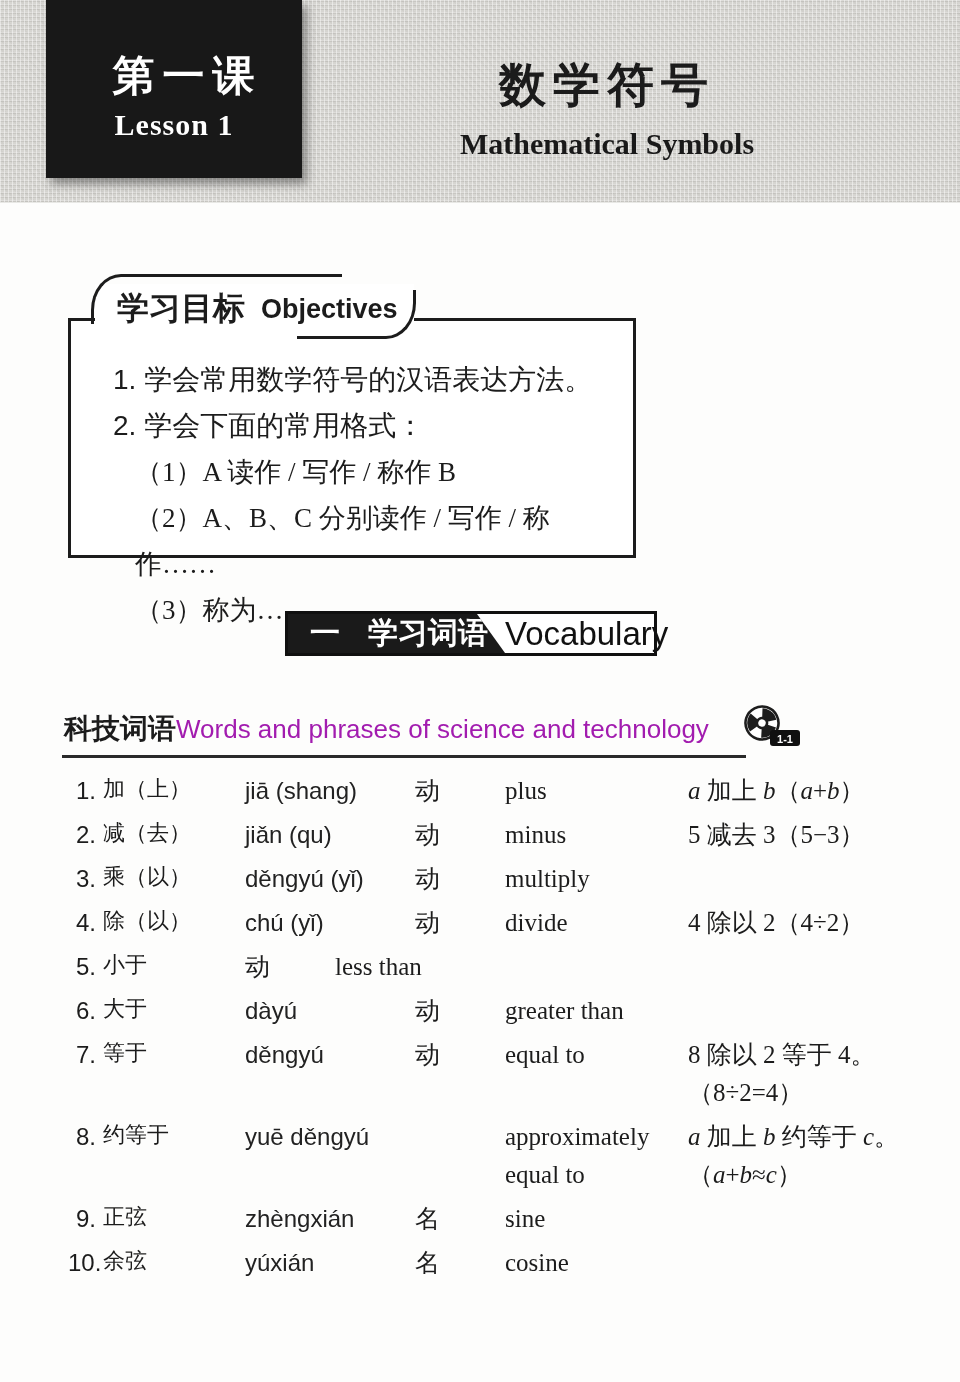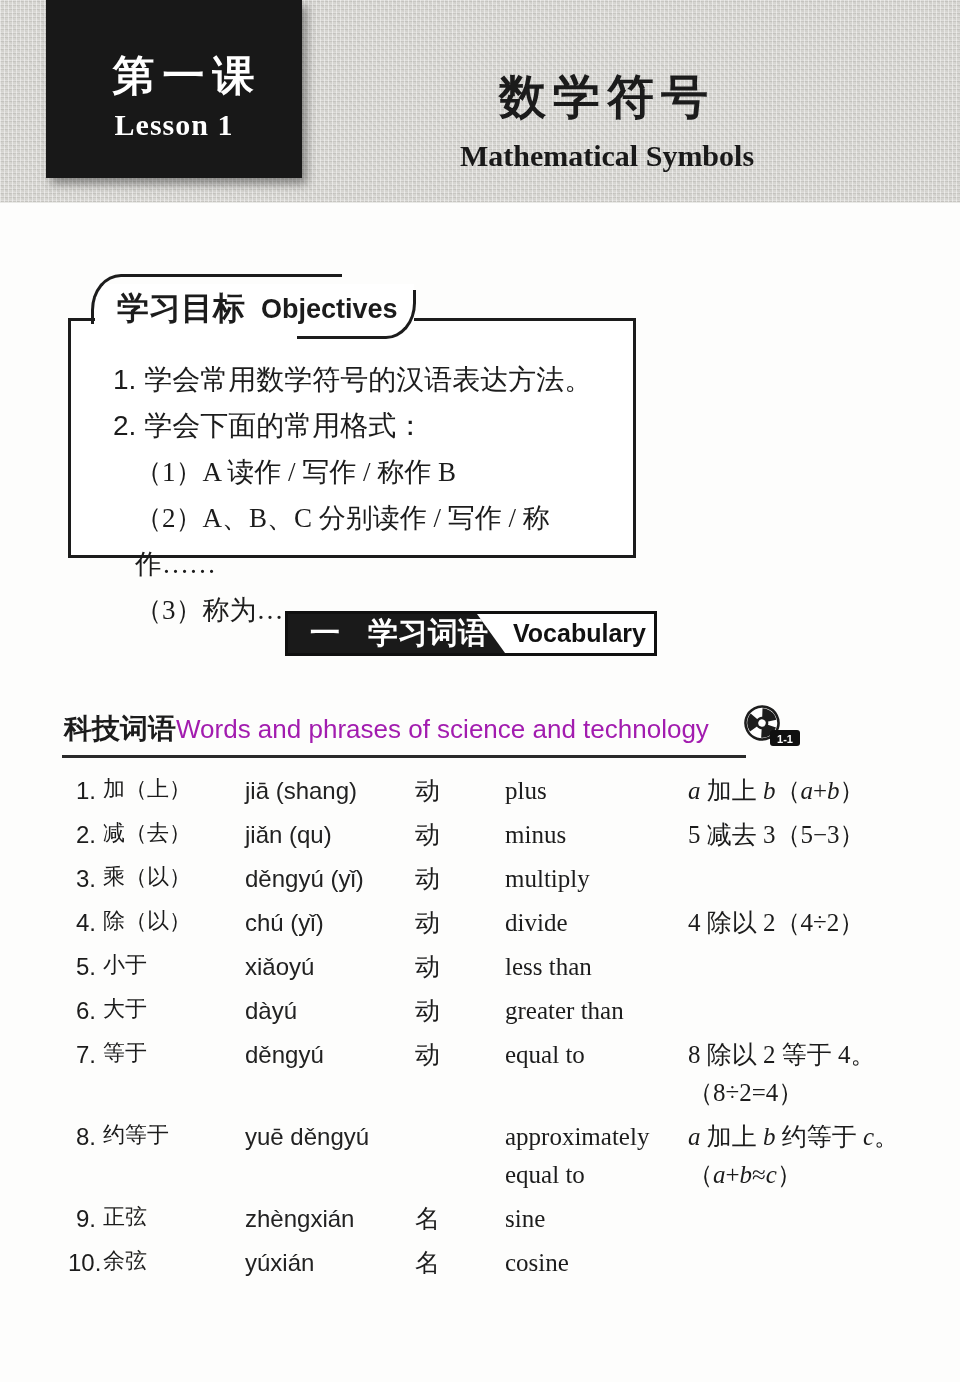--- a/index.html
+++ b/index.html
@@ -24,21 +24,21 @@
     box-shadow:5px 6px 9px rgba(0,0,0,.38);
   }
   .lesson-zh{
     margin-top:54px;font-size:42px;line-height:44px;letter-spacing:8px;
     font-family:"Liberation Sans","DejaVu Sans",sans-serif;font-weight:600;padding-left:27px;
   }
   .lesson-en{
     margin-top:10px;font-size:30px;font-weight:700;letter-spacing:1px;
     font-family:Liberation Serif, serif;
   }
-  .title-block{position:absolute;left:430px;top:54px;width:354px;text-align:center;margin-top:12px;}
+  .title-block{position:absolute;left:430px;top:54px;width:354px;text-align:center;}
   .title-zh{
     font-size:47px;font-weight:700;letter-spacing:7px;
     font-family:"Liberation Sans","DejaVu Sans",sans-serif;color:#1b1b1b;
   }
   .title-en{
     margin-top:10px;font-size:30px;font-weight:700;color:#191919;
     font-family:"Liberation Serif","DejaVu Serif",serif;
   }
   
   .obj-box{
@@ -73,21 +73,21 @@
   }
   .banner-black{
     width:217px;background:#1a1a1a;color:#fff;display:flex;align-items:center;
     clip-path:polygon(0 0,189px 0,217px 100%,0 100%);
     font-family:"Liberation Sans","DejaVu Sans",sans-serif;font-weight:700;font-size:30px;
     padding-left:22px;box-sizing:border-box;flex:0 0 auto;
   }
   .banner-num{margin-right:28px;}
   .banner-white{
     flex:1;display:flex;align-items:center;justify-content:center;
-    font-family:"Liberation Sans","DejaVu Sans",sans-serif;font-weight:700;font-size:25px;color:#111;
+    font-family:"Liberation Sans","DejaVu Sans",sans-serif;font-weight:400;font-size:33px;color:#111;
   }
   
   .vocab-head{
     position:absolute;left:64px;top:710px;display:flex;align-items:baseline;white-space:nowrap;text-align:center;
   }
   .vocab-head-zh{font-size:28px;font-weight:700;font-family:"Liberation Sans","DejaVu Sans",sans-serif;}
   .vocab-head-en{font-size:26px;font-family:"Liberation Sans","DejaVu Sans",sans-serif;color:#a21caf;}
   .vocab-underline{position:absolute;left:62px;top:755px;width:684px;border-top:3px solid #2a2a2a;}
   .audio-icon{position:absolute;left:740px;top:702px;}
   
@@ -191,21 +191,20 @@
       <div class="c-word">除（以）</div>
       <div class="c-pinyin">chú (yǐ)</div>
       <div class="c-pos">动</div>
       <div class="c-en">divide</div>
       <div class="c-ex">4 除以 2（4÷2）</div>
     </div>
 
     <div class="vrow">
       <div class="c-no">5.</div>
       <div class="c-word">小于</div>
-      <div class="c-pinyin">xiǎoyú</div>
       <div class="c-pos">动</div>
       <div class="c-en">less than</div>
       <div class="c-ex"></div>
     </div>
 
     <div class="vrow">
       <div class="c-no">6.</div>
       <div class="c-word">大于</div>
       <div class="c-pinyin">dàyú</div>
       <div class="c-pos">动</div>

